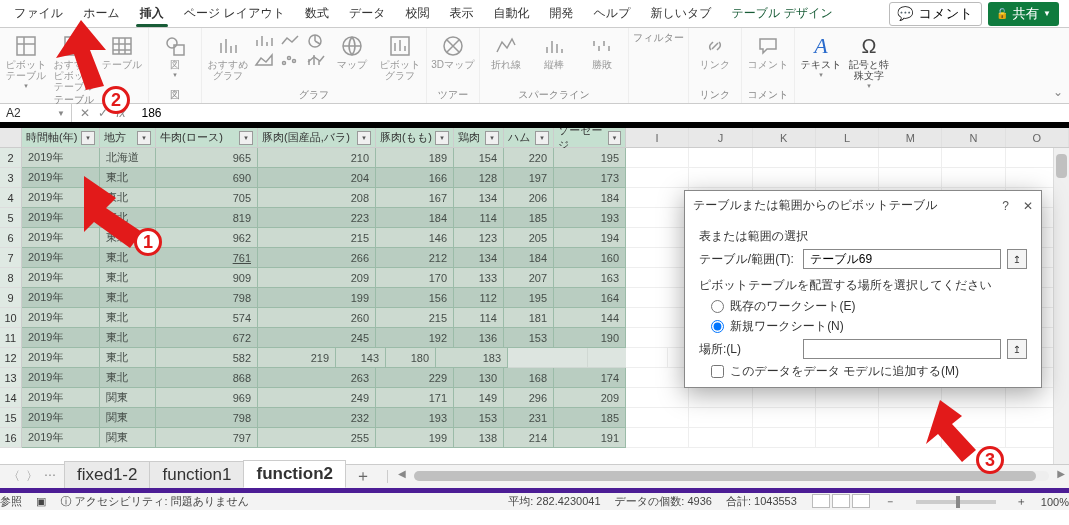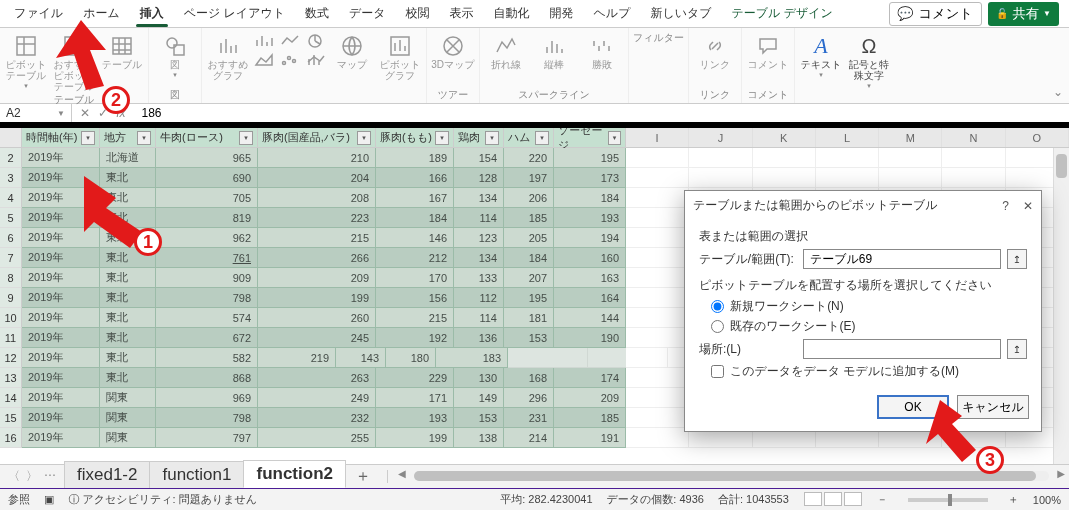--- a/index.html
+++ b/index.html
@@ -63,21 +63,21 @@
   .sheet-tabs { display: flex; align-items: flex-end; height: 100%; }
   .sheet-tab { padding: 3px 12px; border: 1px solid #ccc; border-bottom: none; background: #eaeaea; margin-right: -1px; font-size: 17px; }
   .sheet-tab.active { background: #fff; border-bottom: 1px solid #fff; font-weight: 600; }
   .sheet-add { padding: 0 10px; color: #666; font-size: 16px; }
   .hscroll-area { flex:1; position:relative; height:100%; padding:0 16px;}
   .hscroll-track { position:absolute; left:20px; right:20px; top:6px; height:10px; background:#eee; border-radius:5px;}
   .hscroll-thumb { position:absolute; left:0; width:98%; top:0; bottom:0; background:#c0c0c0; border-radius:5px;}
   .hscroll-arr { position:absolute; top:3px; font-size:10px; color:#888;}
 
   
-  .status-bar { display: flex; align-items: center; height: 22px; border-top: 1px solid #4c1d95; background: #f3f3f3; font-size: 11px; padding: 0 8px; gap: 14px; color: #444; }
+  .status-bar { display: flex; align-items: center; height: 22px; border-top: 5px solid #4c1d95; background: #f3f3f3; font-size: 11px; padding: 0 0; gap: 14px; color: #444; }
   .status-bar .sep { flex: 1; }
   .status-bar .views span { display:inline-block; width:18px; height:14px; border:1px solid #bbb; margin:0 1px; background:#fff;}
   .zoom-slider { width:80px; height:4px; background:#ccc; position:relative; display:inline-block; vertical-align:middle; margin:0 6px;}
   .zoom-slider .zt { position:absolute; left:50%; top:-4px; width:4px; height:12px; background:#888;}
 
   
   .dialog { position: absolute; left: 684px; top: 190px; width: 358px; background: #fff; border: 1px solid #888; box-shadow: 0 6px 24px rgba(0,0,0,0.35); font-size: 12px; }
   .dialog-title { display: flex; align-items: center; justify-content: space-between; padding: 6px 8px; font-size: 12px; }
   .dialog-title .icons { display: flex; gap: 14px; color: #555; }
   .dialog-body { padding: 8px 14px 4px 14px; }
@@ -228,20 +228,21 @@
       <div class="ribbon-btn">
         <span class="ico">
             <svg class="gray" width="24" height="24">
               <rect x="3" y="3" width="18" height="18"></rect>
               <path d="M7 17V9M12 17V6M17 17v-5"></path>
             </svg>
           </span>
         <span class="txt">ピボットグラフ</span>
       </div>
     </div>
+    <div class="label">グラフ</div>
   </div>
 
   <div class="ribbon-group">
     <div class="items">
       <div class="ribbon-btn">
         <span class="ico">
             <svg class="gray" width="24" height="24">
               <circle cx="12" cy="12" r="9"></circle>
               <path d="M6 6l12 12M6 18L18 6"></path>
             </svg>
@@ -721,41 +722,37 @@
   </div>
   <div class="dialog-body">
     <div class="section-label">表または範囲の選択</div>
     <div class="row">
       <span class="field-label">テーブル/範囲(T):</span>
       <input type="text" value="テーブル69" style="">
       <div class="pick-btn">↥</div>
     </div>
     <div class="section-label" style="margin-top:8px">ピボットテーブルを配置する場所を選択してください</div>
     <label class="radio-row">
+      <input type="radio" name="loc" style="">
+      <span>既存のワークシート(E)</span>
+    </label>
+    <label class="radio-row">
       <input type="radio" name="loc" checked="" style="">
       <span>新規ワークシート(N)</span>
-    </label>
-    <label class="radio-row">
-      <input type="radio" name="loc" style="">
-      <span>既存のワークシート(E)</span>
     </label>
     <div class="row">
       <span class="field-label">場所:(L)</span>
       <input type="text" value="" style="">
       <div class="pick-btn">↥</div>
     </div>
     <label class="check-row">
       <input type="checkbox" style="">
       <span>このデータをデータ モデルに追加する(M)</span>
     </label>
   </div>
-  <div class="dialog-footer">
-    <button class="dbtn primary">OK</button>
-    <button class="dbtn">キャンセル</button>
-  </div>
 </div>
 
 <div class="arrow-red" style="left:56px; top:20px;">
   <svg width="70" height="80">
       <polygon points="25,0 50,30 35,30 35,30 35,30 50,30 25,0"></polygon>
       <polygon points="25,0 50,30 34,30 48,66 30,70 18,34 0,38"></polygon>
     </svg>
 </div>
 <div class="num-badge" style="left:102px; top:86px;">2</div>
 

